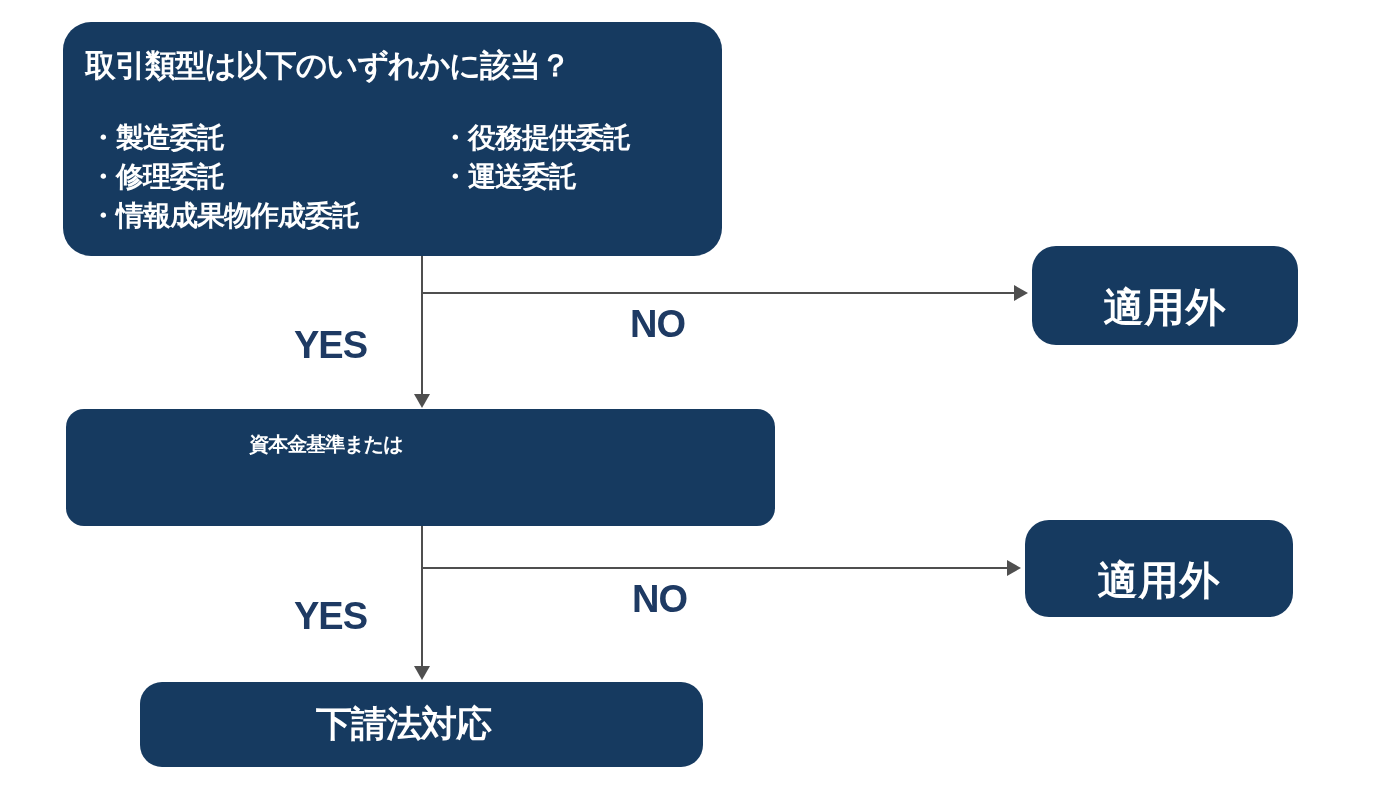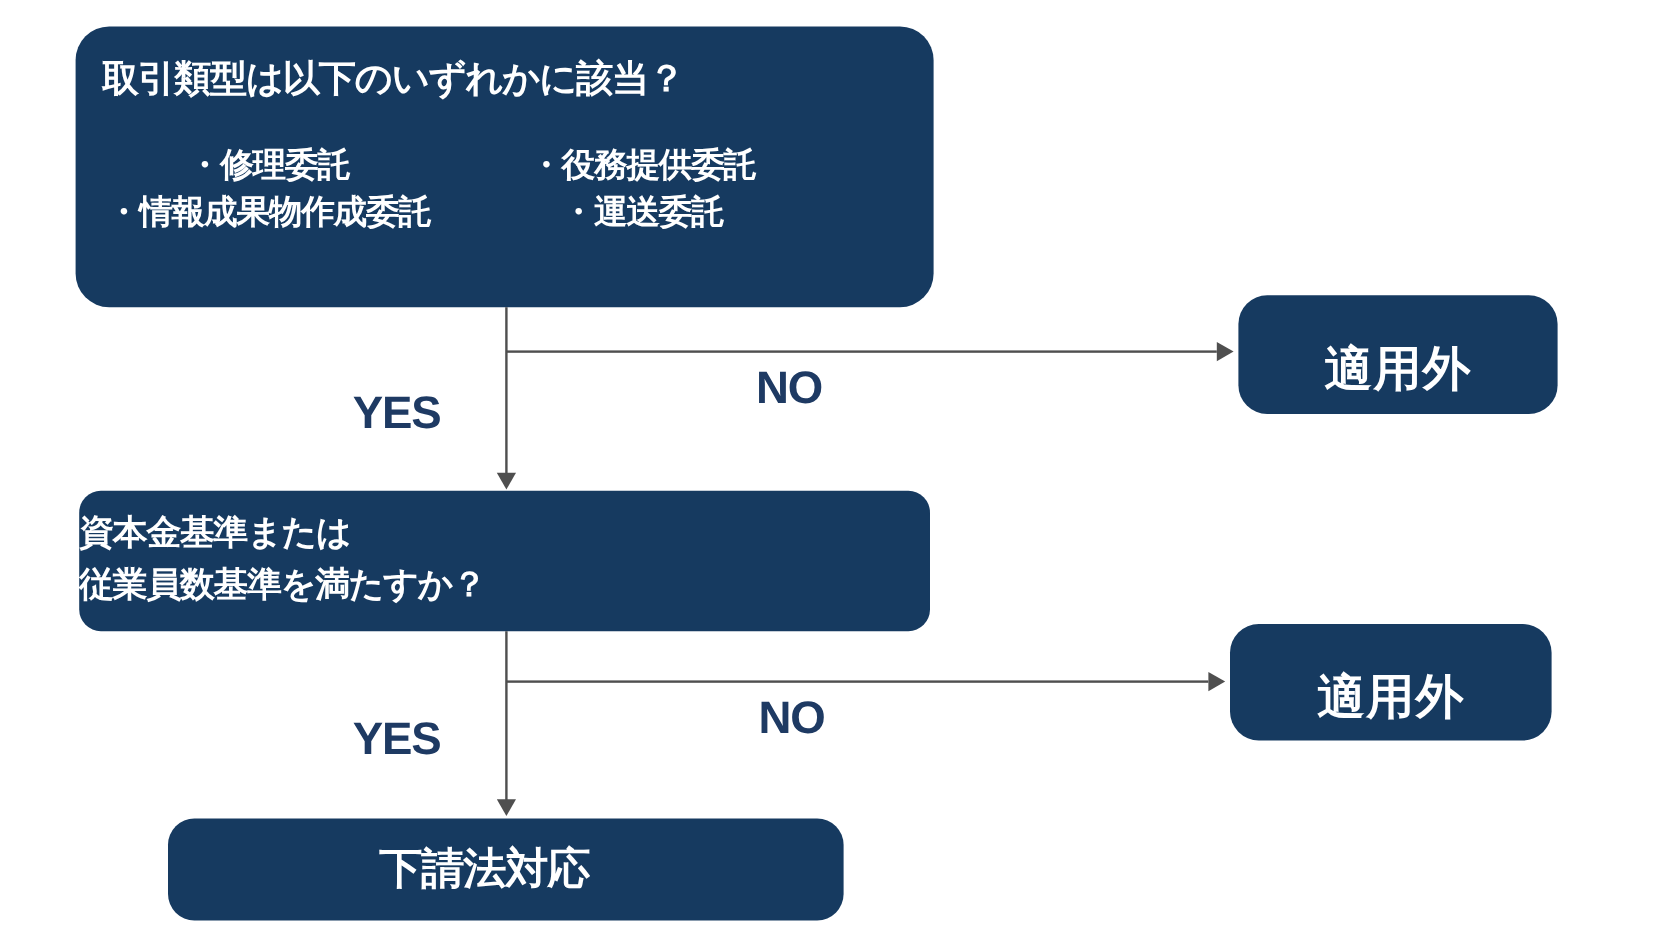--- a/index.html
+++ b/index.html
@@ -16,32 +16,32 @@
     font-family:"Liberation Sans","DejaVu Sans",sans-serif;
   }
   .canvas{position:relative;width:1400px;height:788px;background:var(--canvas-bg);}
   .node{
     position:absolute;
     background:var(--node-bg);
     color:var(--node-text);
     font-weight:bold;
     letter-spacing:-1px;
   }
-  .node-top{left:63px;top:22px;width:715px;height:234px;border-radius:28px;text-align:center;}
+  .node-top{left:63px;top:22px;width:659px;height:234px;border-radius:28px;}
   .node-top .title{
     position:absolute;left:22px;top:24px;
     font-size:31px;line-height:40px;white-space:nowrap;
   }
   .bullet-col{position:absolute;top:96px;font-size:28px;line-height:39px;font-weight:600;white-space:nowrap;}
   .bullet-col.left{left:26px;}
   .bullet-col.right{left:378px;}
   .node-q2{left:66px;top:409px;width:709px;height:117px;border-radius:18px;}
   .node-q2 .inner{
     position:absolute;left:0;top:13px;width:520px;
-    font-size:29px;line-height:44px;white-space:nowrap;
+    text-align:center;font-size:20px;line-height:44px;white-space:nowrap;
   }
   .node-na1{left:1032px;top:246px;width:266px;height:99px;border-radius:24px;}
   .node-na2{left:1025px;top:520px;width:268px;height:97px;border-radius:24px;}
   .node-na1 .inner,.node-na2 .inner{
     position:absolute;inset:0;display:flex;align-items:center;justify-content:center;
     font-size:40px;letter-spacing:1px;margin-top:24px;
   }
   .node-final{left:140px;top:682px;width:563px;height:85px;border-radius:22px;}
   .node-final .inner{
     position:absolute;left:0;top:0;width:490px;height:85px;
@@ -74,20 +74,21 @@
   .lbl-no2{left:632px;top:578px;}
 </style>
 </head>
 <body>
 
 <div class="canvas">
 
   <div class="node node-top">
     <div class="title">取引類型は以下のいずれかに該当？</div>
     <div class="bullet-col left">
+      <div>・製造委託</div>
       <div>・修理委託</div>
       <div>・情報成果物作成委託</div>
     </div>
     <div class="bullet-col right">
       <div>・役務提供委託</div>
       <div>・運送委託</div>
     </div>
   </div>
 
   <div class="line v" style="left:421px;top:256px;height:140px;"></div>
@@ -97,21 +98,20 @@
   <div class="branch-label lbl-yes1">YES</div>
   <div class="branch-label lbl-no1">NO</div>
 
   <div class="node node-na1">
     <div class="inner">適用外</div>
   </div>
 
   <div class="node node-q2">
     <div class="inner">
       <div>資本金基準または</div>
-      <div>従業員数基準を満たすか？</div>
     </div>
   </div>
 
   <div class="line v" style="left:421px;top:526px;height:142px;"></div>
   <div class="arrowhead down" style="left:414px;top:666px;"></div>
   <div class="line h" style="left:422px;top:567px;width:585px;"></div>
   <div class="arrowhead right" style="left:1007px;top:560px;"></div>
   <div class="branch-label lbl-yes2">YES</div>
   <div class="branch-label lbl-no2">NO</div>
 

